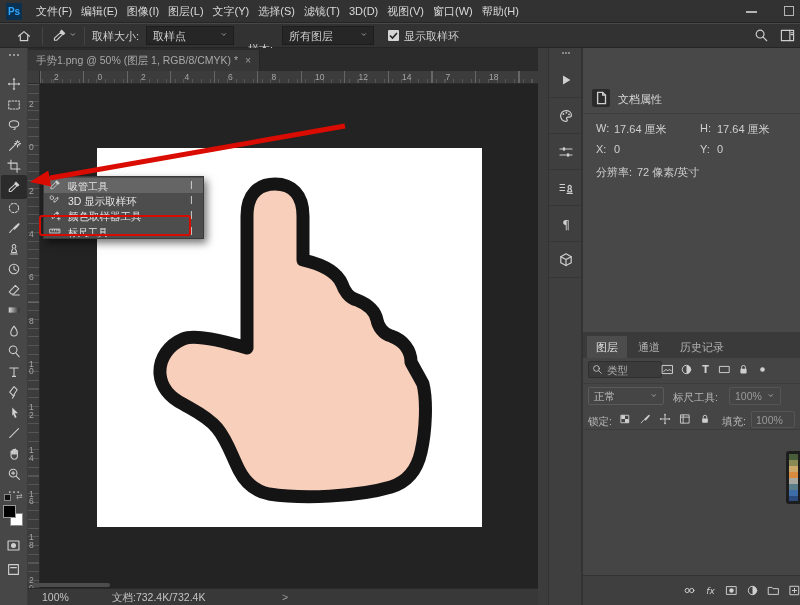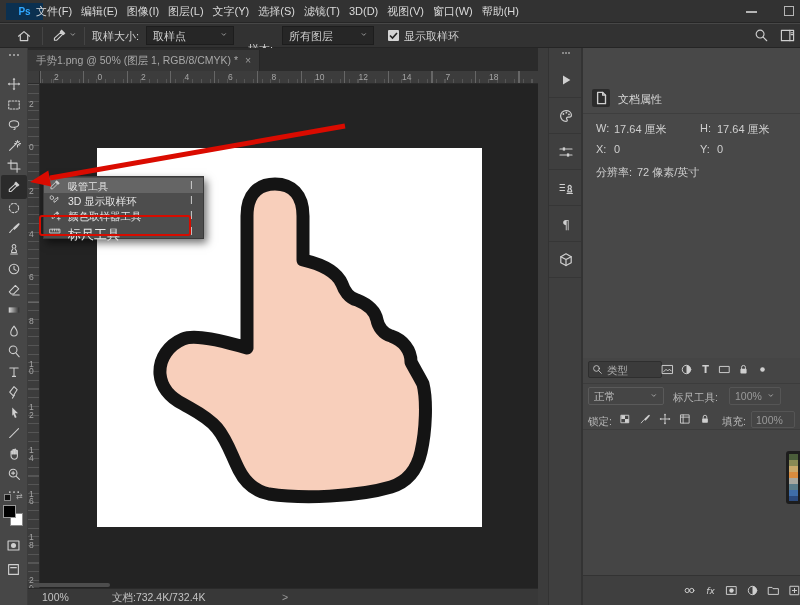--- a/index.html
+++ b/index.html
@@ -11,21 +11,21 @@
 svg .f{fill:#cfcfcf;stroke:none}
 svg text.tf{fill:#cfcfcf;font-family:"DejaVu Sans",sans-serif}
 .lbl{color:#cfcfcf;font-size:11px;white-space:nowrap}
 </style>
 </head>
 <body>
 
 <div id="app">
 
   <div class="abs" id="menubar" style="left:0;top:0;width:800px;height:23px;background:#323232;border-bottom:1px solid #262626">
-    <div class="abs" style="left:6px;top:3px;width:37px;height:17px;background:#0b3050;color:#31a8ff;font-size:10px;font-weight:bold;text-align:center;line-height:17px">Ps</div>
+    <div class="abs" style="left:6px;top:3px;width:16px;height:17px;background:#0b3050;color:#31a8ff;font-size:10px;font-weight:bold;text-align:center;line-height:17px">Ps</div>
     <div id="menuitems" class="abs" style="left:36px;top:0;height:23px;line-height:23px;font-size:11px;color:#dadada"><span style="margin-right: 9px;">文件(F)</span><span style="margin-right: 9px;">编辑(E)</span><span style="margin-right: 9px;">图像(I)</span><span style="margin-right: 9px;">图层(L)</span><span style="margin-right: 9px;">文字(Y)</span><span style="margin-right: 9px;">选择(S)</span><span style="margin-right: 9px;">滤镜(T)</span><span style="margin-right: 9px;">3D(D)</span><span style="margin-right: 9px;">视图(V)</span><span style="margin-right: 9px;">窗口(W)</span><span style="margin-right: 9px;">帮助(H)</span></div>
     <div class="abs" style="left:746px;top:11px;width:11px;height:1.5px;background:#b5b5b5"></div>
     <div class="abs" style="left:784px;top:6px;width:10px;height:10px;border:1.5px solid #b5b5b5"></div>
   </div>
 
   <div class="abs" id="optionsbar" style="left:0;top:24px;width:800px;height:24px;background:#323232;border-bottom:1px solid #252525">
     <span class="abs" style="left:16px;top:4px" id="ic-home">
         <svg width="16" height="16" viewBox="0 0 16 16" class="">
           <defs>
             <linearGradient id="grd" x1="0" x2="1">
@@ -545,20 +545,25 @@
       <span class="abs lbl" style="left:117px;top:40px">H:</span>
       <span class="abs lbl" style="left:134px;top:40px">17.64 厘米</span>
       <span class="abs lbl" style="left:13px;top:61px">X:</span>
       <span class="abs lbl" style="left:31px;top:61px">0</span>
       <span class="abs lbl" style="left:117px;top:61px">Y:</span>
       <span class="abs lbl" style="left:134px;top:61px">0</span>
       <span class="abs lbl" style="left:13px;top:83px">分辨率:</span>
       <span class="abs lbl" style="left:54px;top:83px">72 像素/英寸</span>
     </div>
 
+    <div class="abs" id="layerTabs" style="left:0;top:284px;width:217px;height:26px;background:#3a3a3a">
+        <div class="abs" style="left: 4px; bottom: 0px; height: 22px; line-height: 22px; padding: 0px 9px; font-size: 11px; white-space: nowrap; background: rgb(76, 76, 76); color: rgb(224, 224, 224);">图层</div>
+        <div class="abs" style="left: 46px; bottom: 0px; height: 22px; line-height: 22px; padding: 0px 9px; font-size: 11px; white-space: nowrap; color: rgb(176, 176, 176);">通道</div>
+        <div class="abs" style="left: 88px; bottom: 0px; height: 22px; line-height: 22px; padding: 0px 9px; font-size: 11px; white-space: nowrap; color: rgb(176, 176, 176);">历史记录</div>
+      </div>
     <div class="abs" style="left:0;top:310px;width:217px;height:217px;background:#454545">
       <div class="abs" style="left:5px;top:3px;width:74px;height:17px;background:#3b3b3b;border:1px solid #2e2e2e;border-radius:2px">
         <span class="abs" id="ic-searchsm" style="left:3px;top:2px">
             <svg width="11" height="11" viewBox="0 0 16 16" class="">
               <defs>
                 <linearGradient id="grd" x1="0" x2="1">
                   <stop offset="0" stop-color="#d8d8d8"></stop>
                   <stop offset="1" stop-color="#2e2e2e"></stop>
                 </linearGradient>
               </defs>
@@ -880,21 +885,21 @@
             <defs>
               <linearGradient id="grd" x1="0" x2="1">
                 <stop offset="0" stop-color="#d8d8d8"></stop>
                 <stop offset="1" stop-color="#2e2e2e"></stop>
               </linearGradient>
             </defs>
             <rect class="s" x="1.4" y="5.6" width="13.2" height="5"></rect>
             <path class="s" d="M4.4 5.6v2.4M7.4 5.6v2.4M10.4 5.6v2.4M13 5.6v2.4"></path>
           </svg>
         </span>
-        <span class="abs" style="left:24px;top:1.5px;font-size:13px;color:#e6e6e6;white-space:nowrap">标尺工具</span>
+        <span class="abs" style="left:24px;top:1.5px;font-size:10px;color:#e6e6e6;white-space:nowrap">标尺工具</span>
         <span class="abs" style="left:146px;top:1.5px;font-size:10px;color:#d0d0d0">I</span>
       </div>
     </div>
 
   <div class="abs" style="left:39px;top:215px;width:152px;height:21px;border:2.5px solid #d60c00;border-radius:3px;z-index:45"></div>
   <svg class="abs" style="left:0;top:0;z-index:44;pointer-events:none" width="800" height="605" viewBox="0 0 800 605">
     <line x1="345" y1="126" x2="50" y2="178" stroke="#da0b00" stroke-width="5"></line>
     <polygon points="30,182 48.3,170.6 51.1,186.4" fill="#da0b00"></polygon>
   </svg>
 

